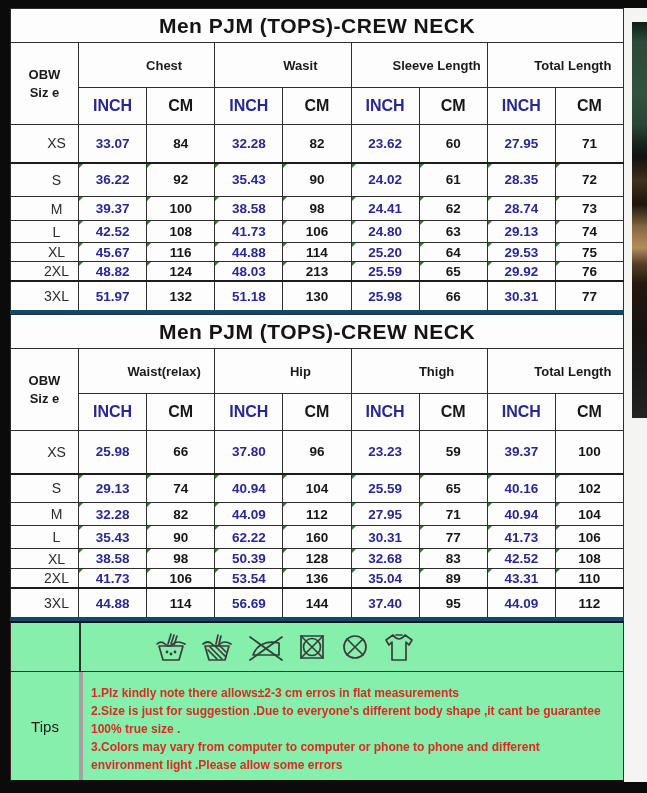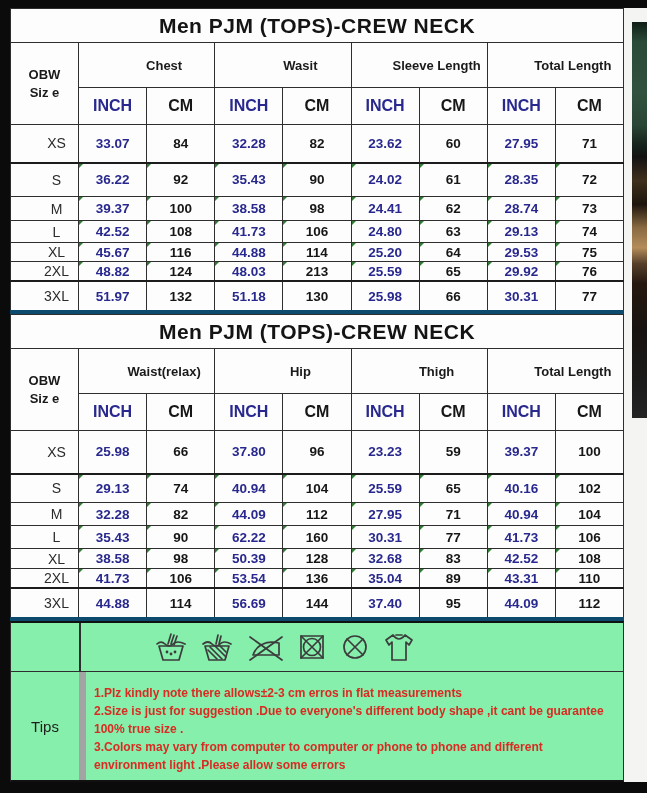--- a/index.html
+++ b/index.html
@@ -38,21 +38,21 @@
 
   .care-row{display:flex;height:56px;border:1px solid #2e2e2e;border-top:2px solid #111;}
   .care-label-cell{width:68px;border-right:2px solid #2e2e2e;}
   .care-symbols{flex:1;display:flex;align-items:center;gap:11px;padding-left:72px;}
   .care-symbols svg{display:block;}
   .care-symbols svg path,.care-symbols svg line,.care-symbols svg circle,.care-symbols svg rect
     {fill:none;stroke:#3c3c3c;stroke-width:1.7;stroke-linecap:round;stroke-linejoin:round;}
   .care-symbols svg .dot{fill:#3c3c3c;stroke:none;}
 
   .tips-row{display:flex;flex:1;border:1px solid #2e2e2e;border-top:none;border-bottom:2px solid #111;}
-  .tips-label{width:68px;border-right:7px solid #a3a3a3;display:flex;align-items:center;
+  .tips-label{width:68px;border-right:4px solid #a3a3a3;display:flex;align-items:center;
               justify-content:center;font-size:15px;color:#1d1d1d;}
   .tips-content{flex:1;padding:12px 8px 6px 8px;}
   .tips-content p{margin:0;color:#d92b21;font-size:12px;font-weight:bold;line-height:1.5;}
 </style>
 </head>
 <body>
 
 <div class="frame">
   <div class="side-panel">
     <div class="photo-strip"></div>

